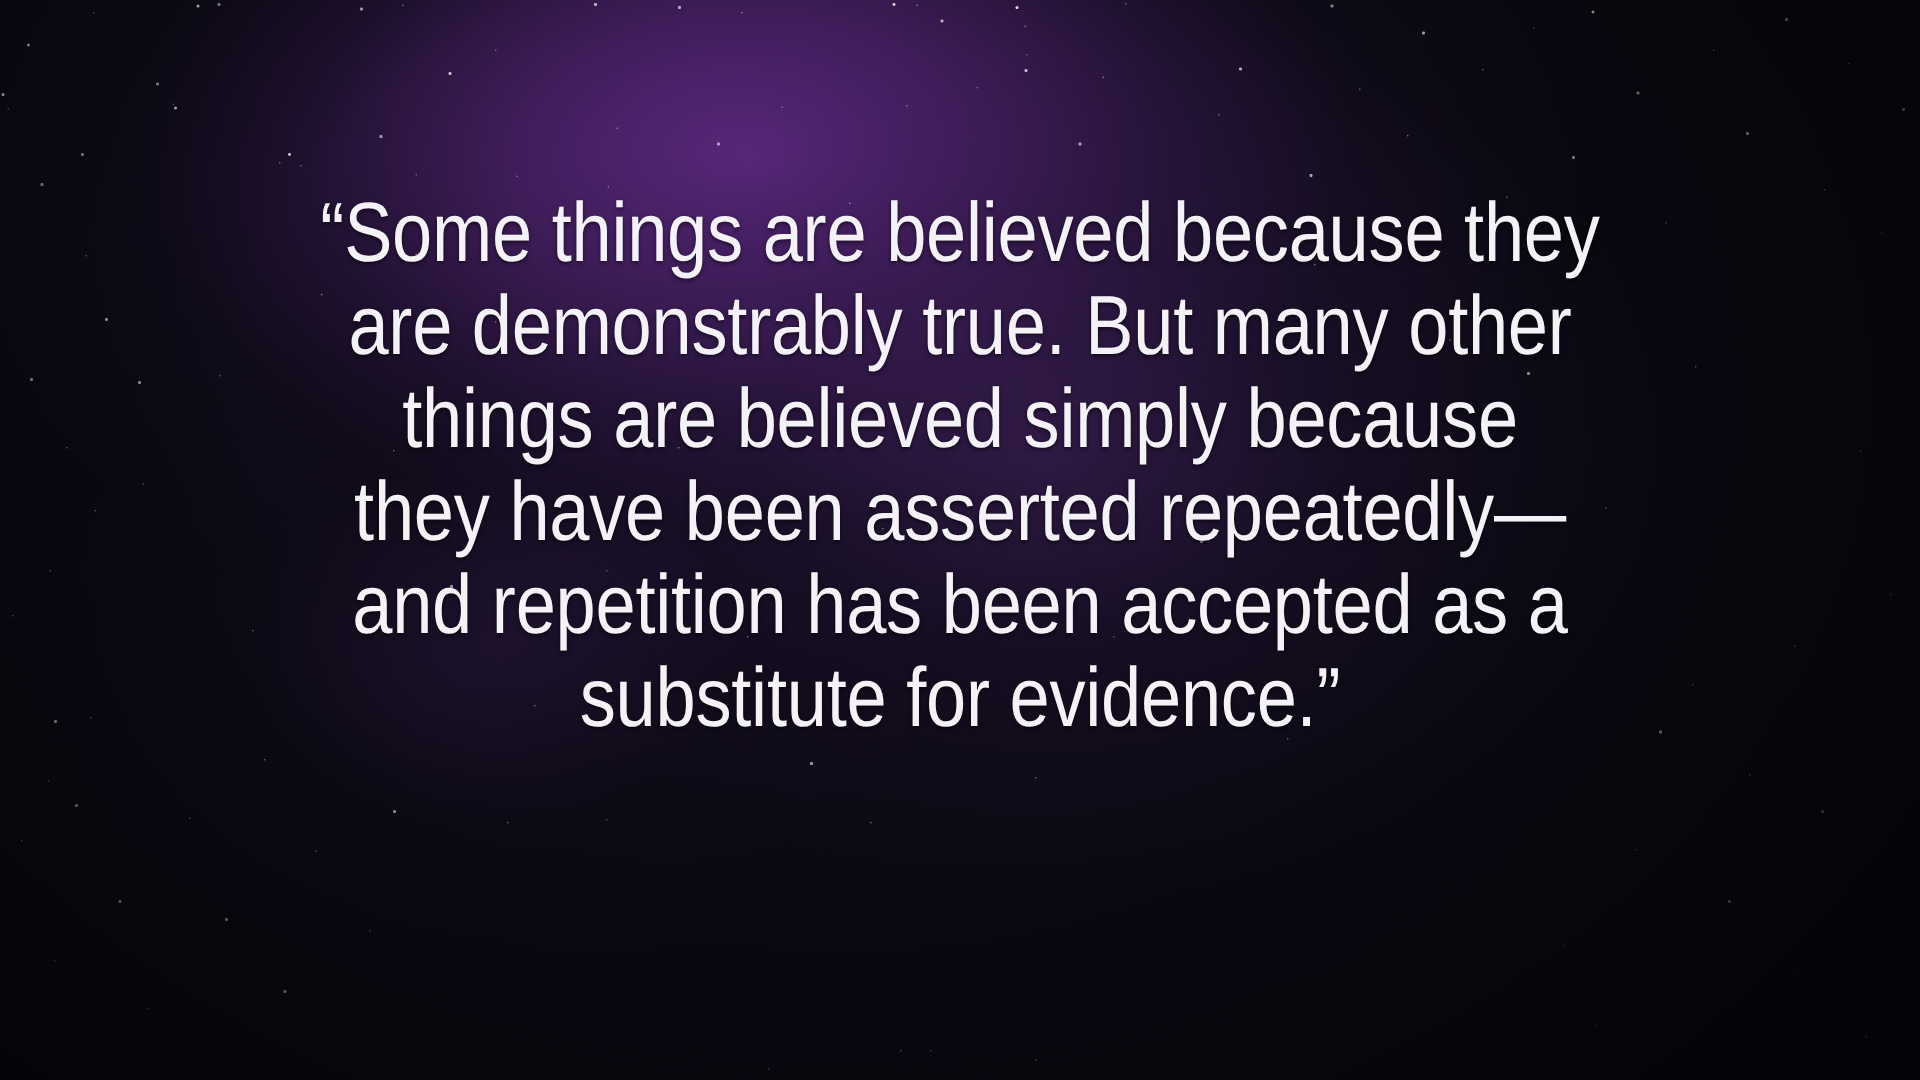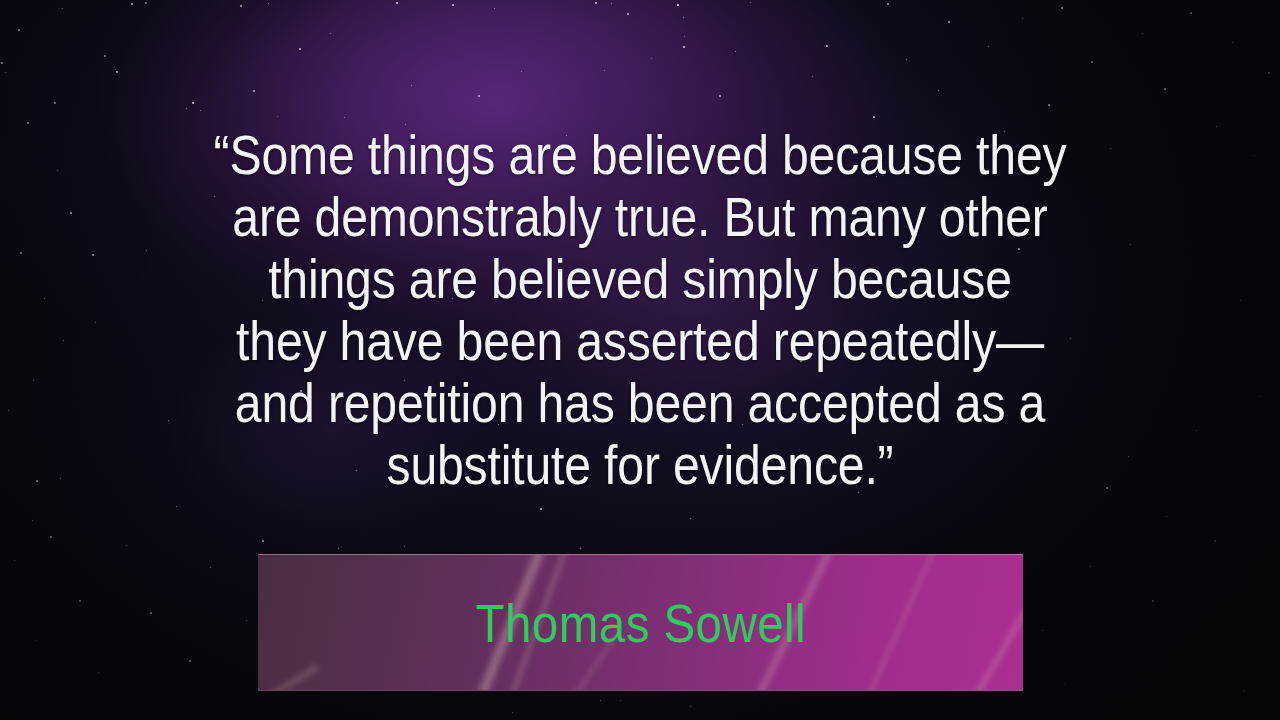--- a/index.html
+++ b/index.html
@@ -298,24 +298,14 @@
 
   <div class="quote-block">
     <div class="quote-line">“Some things are believed because they</div>
     <div class="quote-line">are demonstrably true. But many other</div>
     <div class="quote-line">things are believed simply because</div>
     <div class="quote-line">they have been asserted repeatedly—</div>
     <div class="quote-line">and repetition has been accepted as a</div>
     <div class="quote-line">substitute for evidence.”</div>
   </div>
 
-  <div class="author-banner">
-    <div class="streak streak-a"></div>
-    <div class="streak streak-b"></div>
-    <div class="streak streak-c"></div>
-    <div class="streak streak-d"></div>
-    <div class="streak streak-e"></div>
-    <div class="streak streak-f"></div>
-    <div class="streak streak-g"></div>
-    <div class="author-name">Thomas Sowell</div>
-  </div>
 
 </div>
 
 </body></html>

